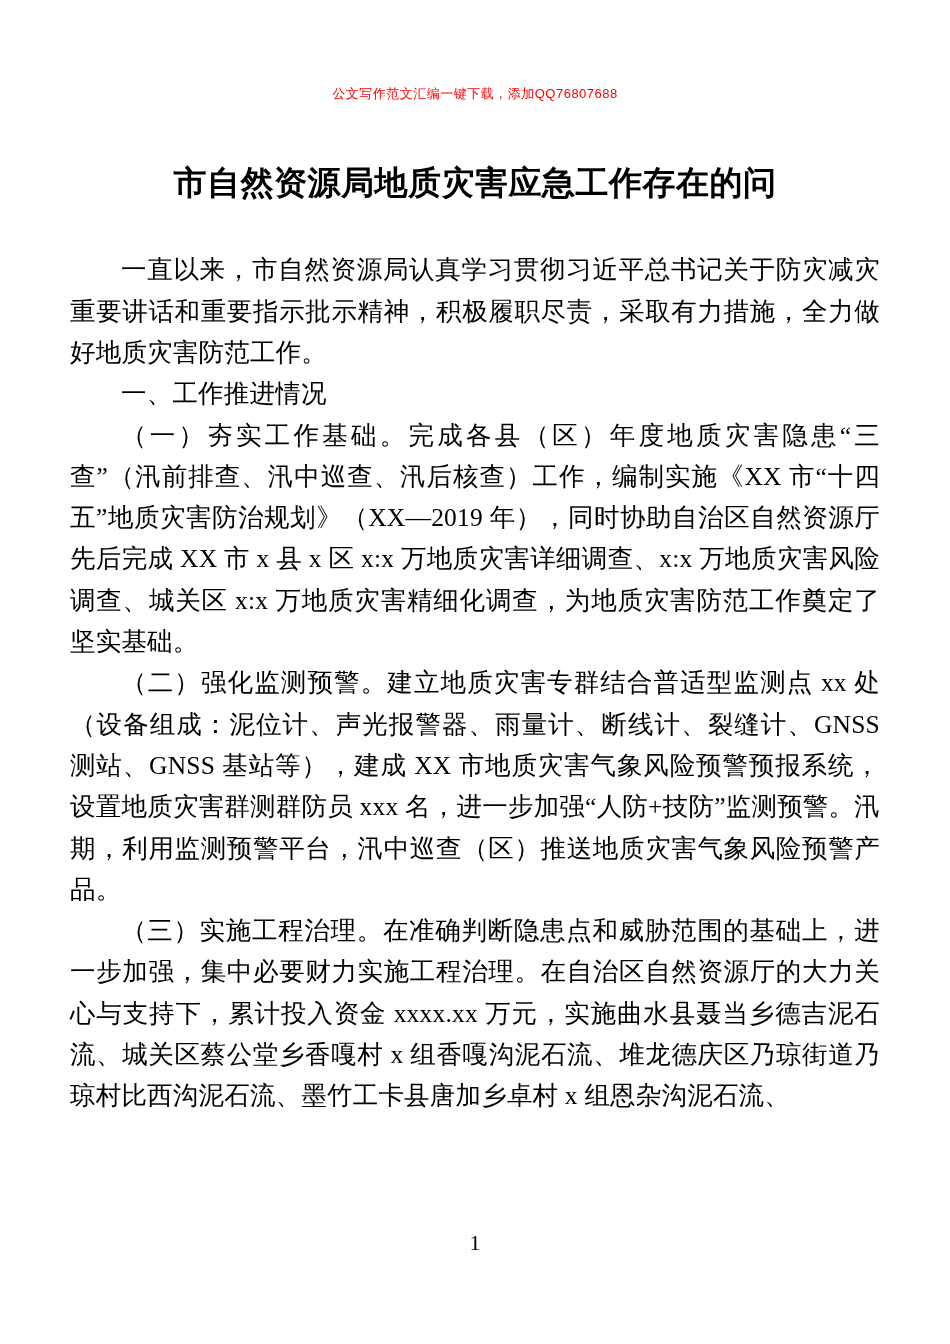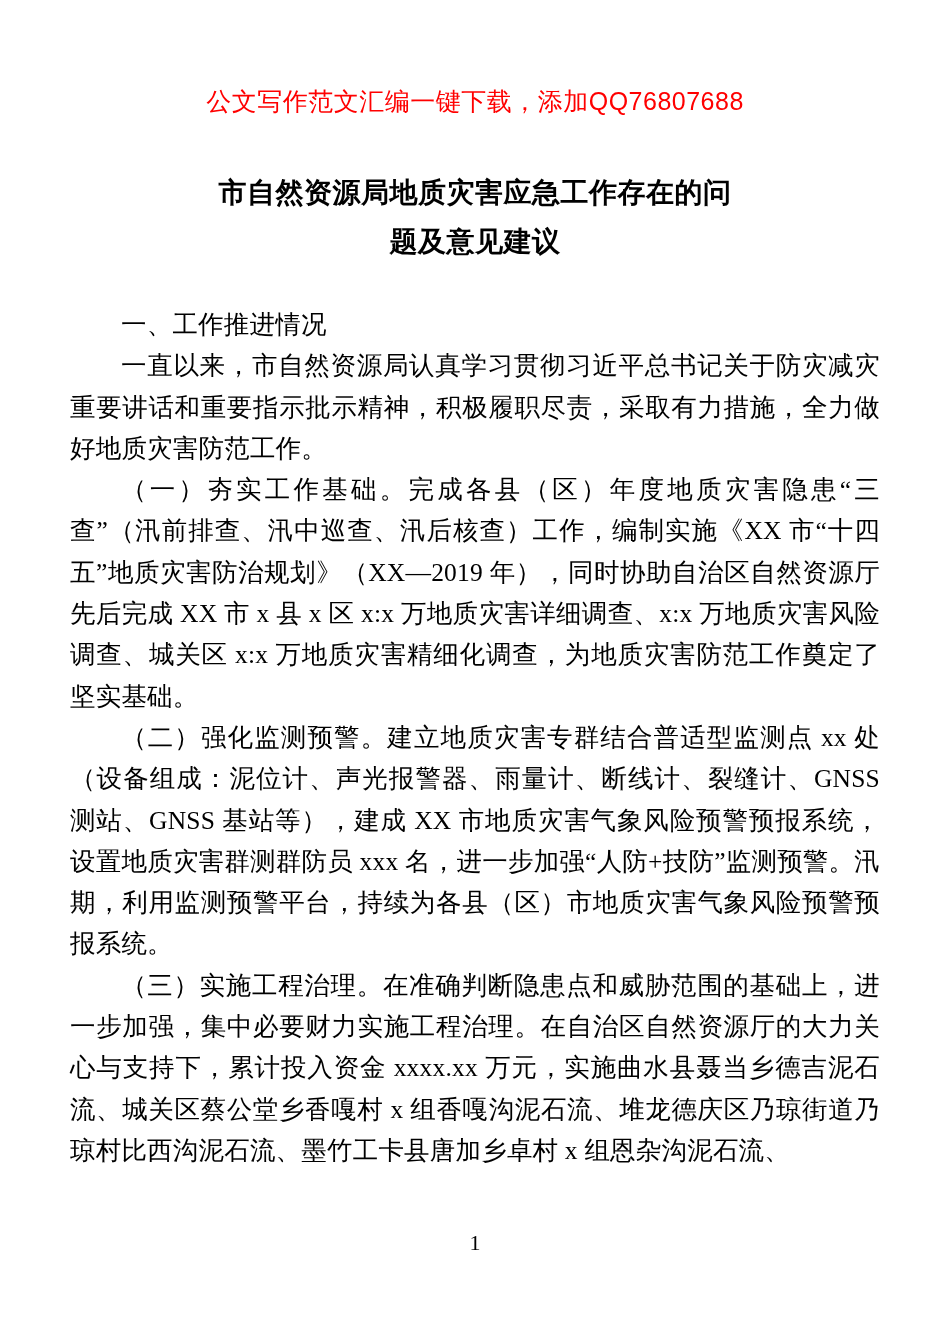--- a/index.html
+++ b/index.html
@@ -19,31 +19,31 @@
     width: 950px;
     height: 1344px;
     box-sizing: border-box;
     padding: 0 70px;
     position: relative;
   }
   .watermark {
     text-align: center;
     color: #ff0000;
     font-family: "Liberation Sans", "DejaVu Sans", sans-serif;
-    font-size: 25px;
+    font-size: 13px;
     letter-spacing: 0.5px;
     padding-top: 86px;
     line-height: 1.2;
     white-space: nowrap;
   }
   .doc-title {
     text-align: center;
     font-family: "DejaVu Sans", "Liberation Sans", sans-serif;
     font-weight: bold;
-    font-size: 28px;
+    font-size: 33px;
     line-height: 1.75;
     margin-top: 52px;
     letter-spacing: 0.5px;
   }
   .doc-title .line {
     display: block;
   }
   .body-text {
     margin-top: 38px;
     font-size: 25.5px;
@@ -67,26 +67,25 @@
 </style>
 </head>
 <body>
 
 <div class="page">
 
   <div class="watermark">公文写作范文汇编一键下载，添加QQ76807688</div>
 
   <div class="doc-title">
     <span class="line">市自然资源局地质灾害应急工作存在的问</span>
-    <span class="line">题及意见建议</span>
   </div>
 
   <div class="body-text">
+    <p class="para">一直以来，市自然资源局认真学习贯彻习近平总书记关于防灾减灾重要讲话和重要指示批示精神，积极履职尽责，采取有力措施，全力做好地质灾害防范工作。</p>
     <p class="para">一、工作推进情况</p>
-    <p class="para">一直以来，市自然资源局认真学习贯彻习近平总书记关于防灾减灾重要讲话和重要指示批示精神，积极履职尽责，采取有力措施，全力做好地质灾害防范工作。</p>
     <p class="para">（一）夯实工作基础。完成各县（区）年度地质灾害隐患“三查”（汛前排查、汛中巡查、汛后核查）工作，编制实施《XX 市“十四五”地质灾害防治规划》（XX—2019 年），同时协助自治区自然资源厅先后完成 XX 市 x 县 x 区 x:x 万地质灾害详细调查、x:x 万地质灾害风险调查、城关区 x:x 万地质灾害精细化调查，为地质灾害防范工作奠定了坚实基础。</p>
-    <p class="para">（二）强化监测预警。建立地质灾害专群结合普适型监测点 xx 处（设备组成：泥位计、声光报警器、雨量计、断线计、裂缝计、GNSS 测站、GNSS 基站等），建成 XX 市地质灾害气象风险预警预报系统，设置地质灾害群测群防员 xxx 名，进一步加强“人防+技防”监测预警。汛期，利用监测预警平台，持续为各县（区）市地质灾害气象风险预警预报系统。</p>
+    <p class="para">（二）强化监测预警。建立地质灾害专群结合普适型监测点 xx 处（设备组成：泥位计、声光报警器、雨量计、断线计、裂缝计、GNSS 测站、GNSS 基站等），建成 XX 市地质灾害气象风险预警预报系统，设置地质灾害群测群防员 xxx 名，进一步加强“人防+技防”监测预警。汛期，利用监测预警平台，汛中巡查（区）推送地质灾害气象风险预警产品。</p>
     <p class="para">（三）实施工程治理。在准确判断隐患点和威胁范围的基础上，进一步加强，集中必要财力实施工程治理。在自治区自然资源厅的大力关心与支持下，累计投入资金 xxxx.xx 万元，实施曲水县聂当乡德吉泥石流、城关区蔡公堂乡香嘎村 x 组香嘎沟泥石流、堆龙德庆区乃琼街道乃琼村比西沟泥石流、墨竹工卡县唐加乡卓村 x 组恩杂沟泥石流、</p>
   </div>
 
   <div class="page-number">1</div>
 
 </div>
 
 </body></html>

